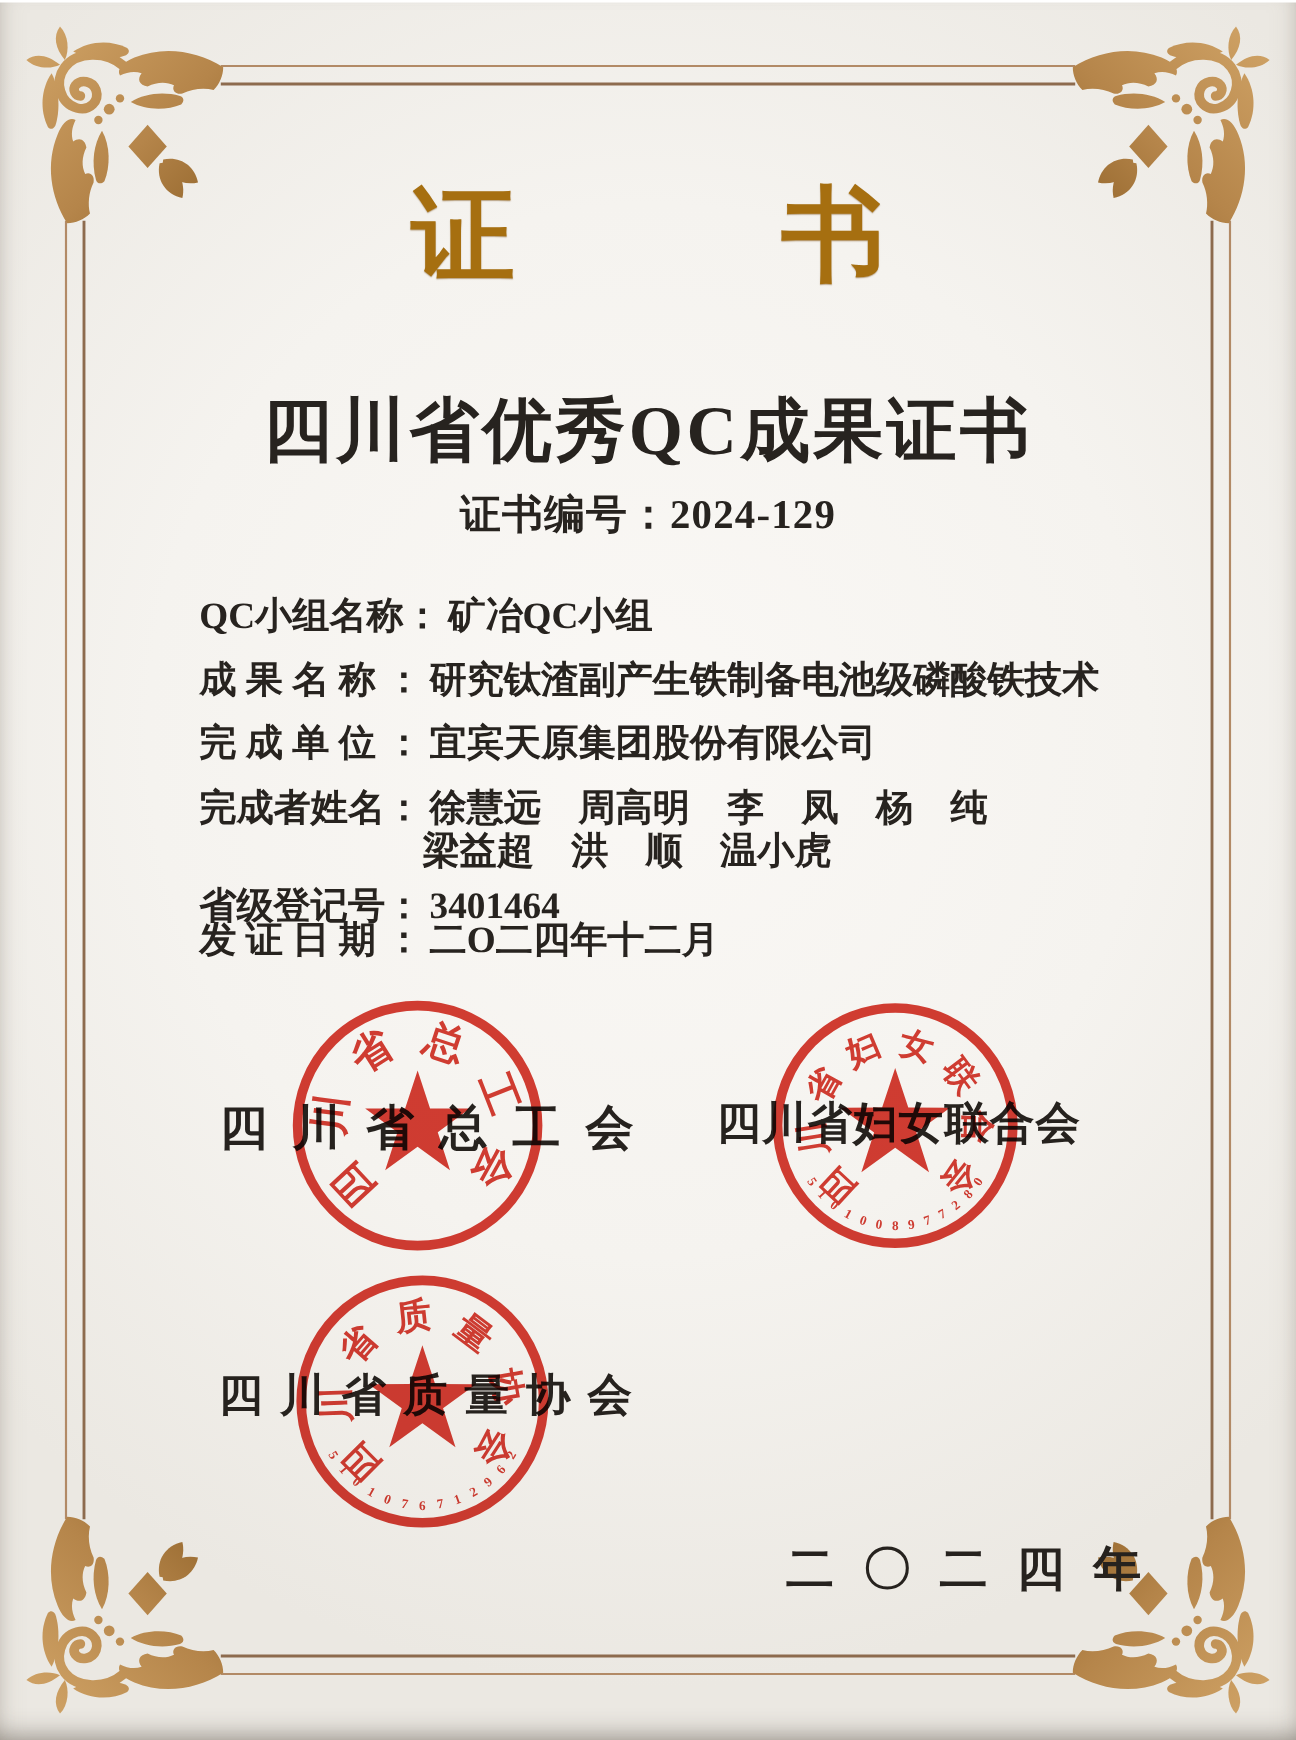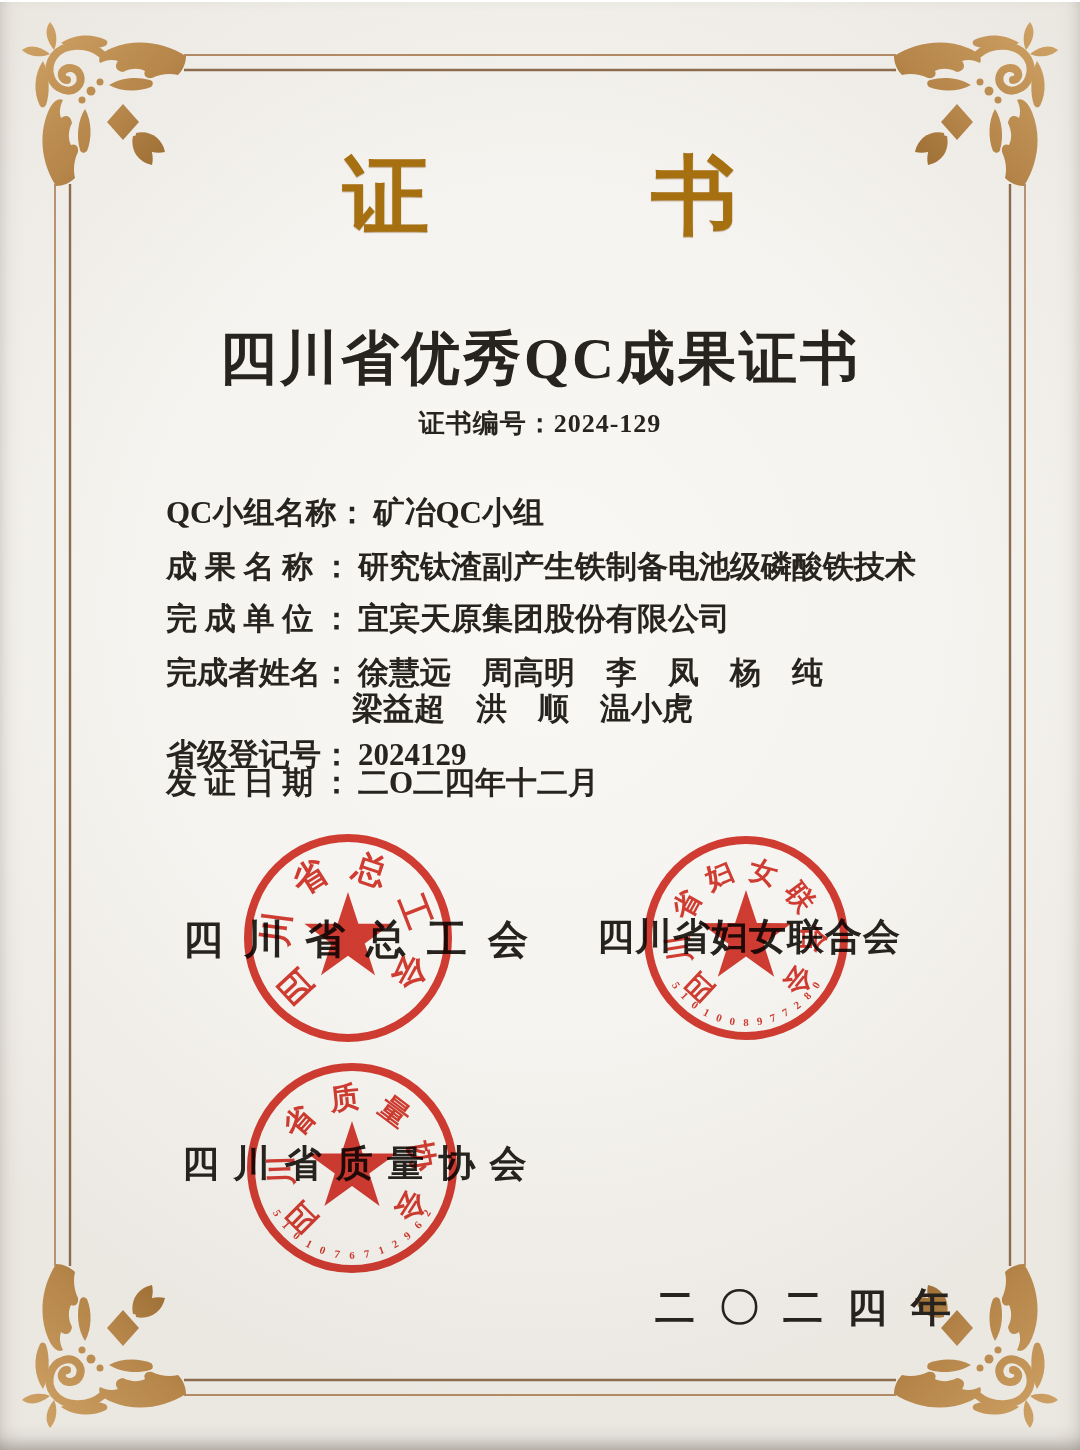--- a/index.html
+++ b/index.html
@@ -11,21 +11,21 @@
     background:radial-gradient(ellipse 70% 55% at 50% 42%,#faf8f5 0%,#f5f3ef 55%,#ebe8e2 100%);
     box-shadow:inset 0 2px 0 #fff, inset 0 -16px 20px -12px rgba(70,62,54,.45),
                inset 14px 0 24px -18px rgba(120,110,95,.35), inset -14px 0 24px -18px rgba(120,110,95,.35);}
   svg.frame{position:absolute;left:0;top:0;z-index:1;}
   .hdr{position:absolute;left:0;top:138px;width:100%;display:flex;justify-content:center;gap:222px;
     font-size:86px;font-weight:bold;color:#a66f10;z-index:2;
     text-shadow:0 1px 1px rgba(110,65,0,.45);}
   .main-title{position:absolute;left:0;top:320px;width:100%;margin:0;text-align:center;
     font-size:58px;font-weight:bold;letter-spacing:3px;color:#27231f;z-index:2;}
   .cert-no{position:absolute;left:0;top:406px;width:100%;text-align:center;
-    font-size:26px;font-weight:bold;letter-spacing:1px;color:#27231f;z-index:2;}
+    font-size:34px;font-weight:bold;letter-spacing:1px;color:#27231f;z-index:2;}
   .frow{position:absolute;left:166px;font-size:31px;font-weight:bold;color:#27231f;
     white-space:nowrap;z-index:2;line-height:1.25;}
   .frow .fvalue{margin-left:6px;}
   .name-line2{position:absolute;left:352px;font-size:31px;font-weight:bold;color:#27231f;
     white-space:nowrap;z-index:2;line-height:1.25;}
   .issuer-name{position:absolute;font-weight:bold;color:#26221e;white-space:nowrap;z-index:3;line-height:1.2;}
   #issuer-name-0{left:183px;top:916px;font-size:40px;word-spacing:9px;letter-spacing:1px;}
   #issuer-name-1{left:597px;top:915px;font-size:37px;letter-spacing:1px;}
   #issuer-name-2{left:182px;top:1142px;font-size:37px;word-spacing:3px;letter-spacing:1px;}
   .year{position:absolute;left:655px;top:1280px;font-size:40px;font-weight:bold;color:#26221e;
@@ -103,21 +103,21 @@
       <span class="flabel">完 成 单 位 ：</span><span class="fvalue">宜宾天原集团股份有限公司</span>
     </div>
     <div class="frow" style="top:548px">
       <span class="flabel">成 果 名 称 ：</span><span class="fvalue">研究钛渣副产生铁制备电池级磷酸铁技术</span>
     </div>
     <div class="frow" style="top:654px">
       <span class="flabel">完成者姓名：</span><span class="fvalue">徐慧远　周高明　李　凤　杨　纯</span>
     </div>
     <div class="name-line2" style="top:690px">梁益超　洪　顺　温小虎</div>
     <div class="frow" style="top:736px">
-      <span class="flabel">省级登记号：</span><span class="fvalue">2024129</span>
+      <span class="flabel">省级登记号：</span><span class="fvalue">3401464</span>
     </div>
     <div class="frow" style="top:764px">
       <span class="flabel">发 证 日 期 ：</span><span class="fvalue">二O二四年十二月</span>
     </div>
 
     <div class="issuer-name" id="issuer-name-0">四 川 省 总 工 会</div>
     <div class="issuer-name" id="issuer-name-1">四川省妇女联合会</div>
     <div class="issuer-name" id="issuer-name-2">四 川 省 质 量 协 会</div>
 
     <svg class="seal" id="seal-0" viewBox="0 0 220 220">

